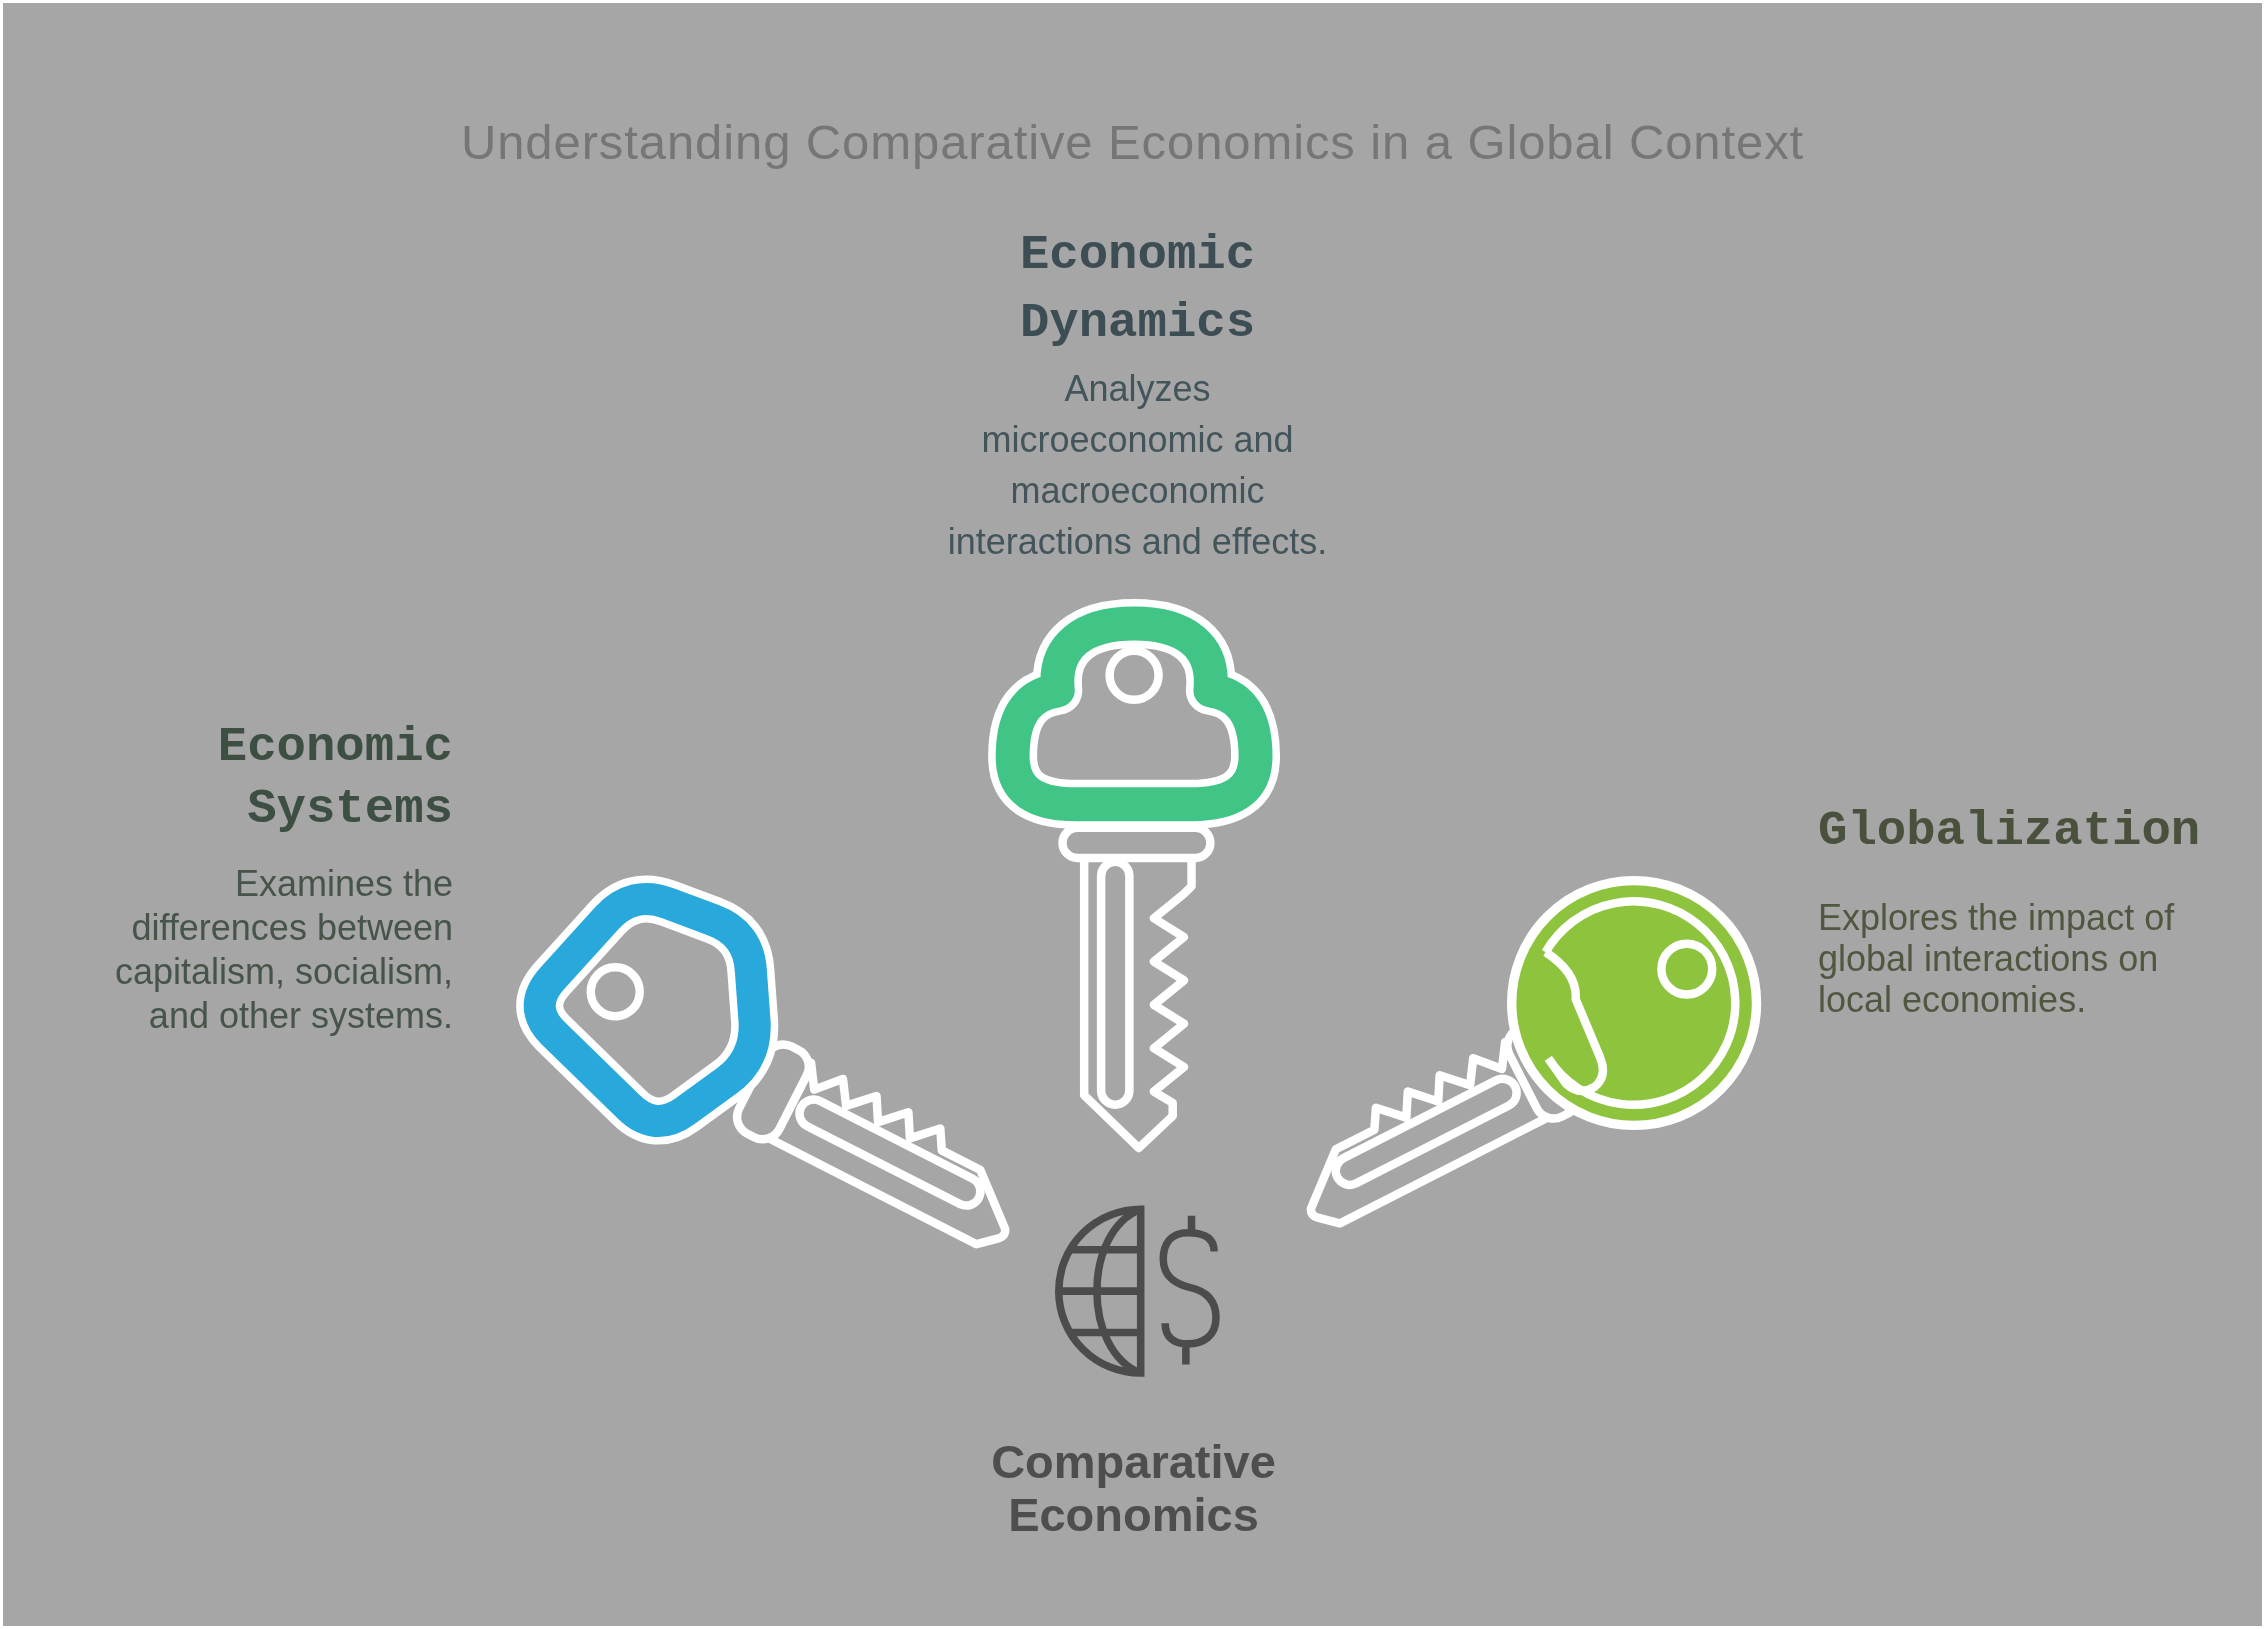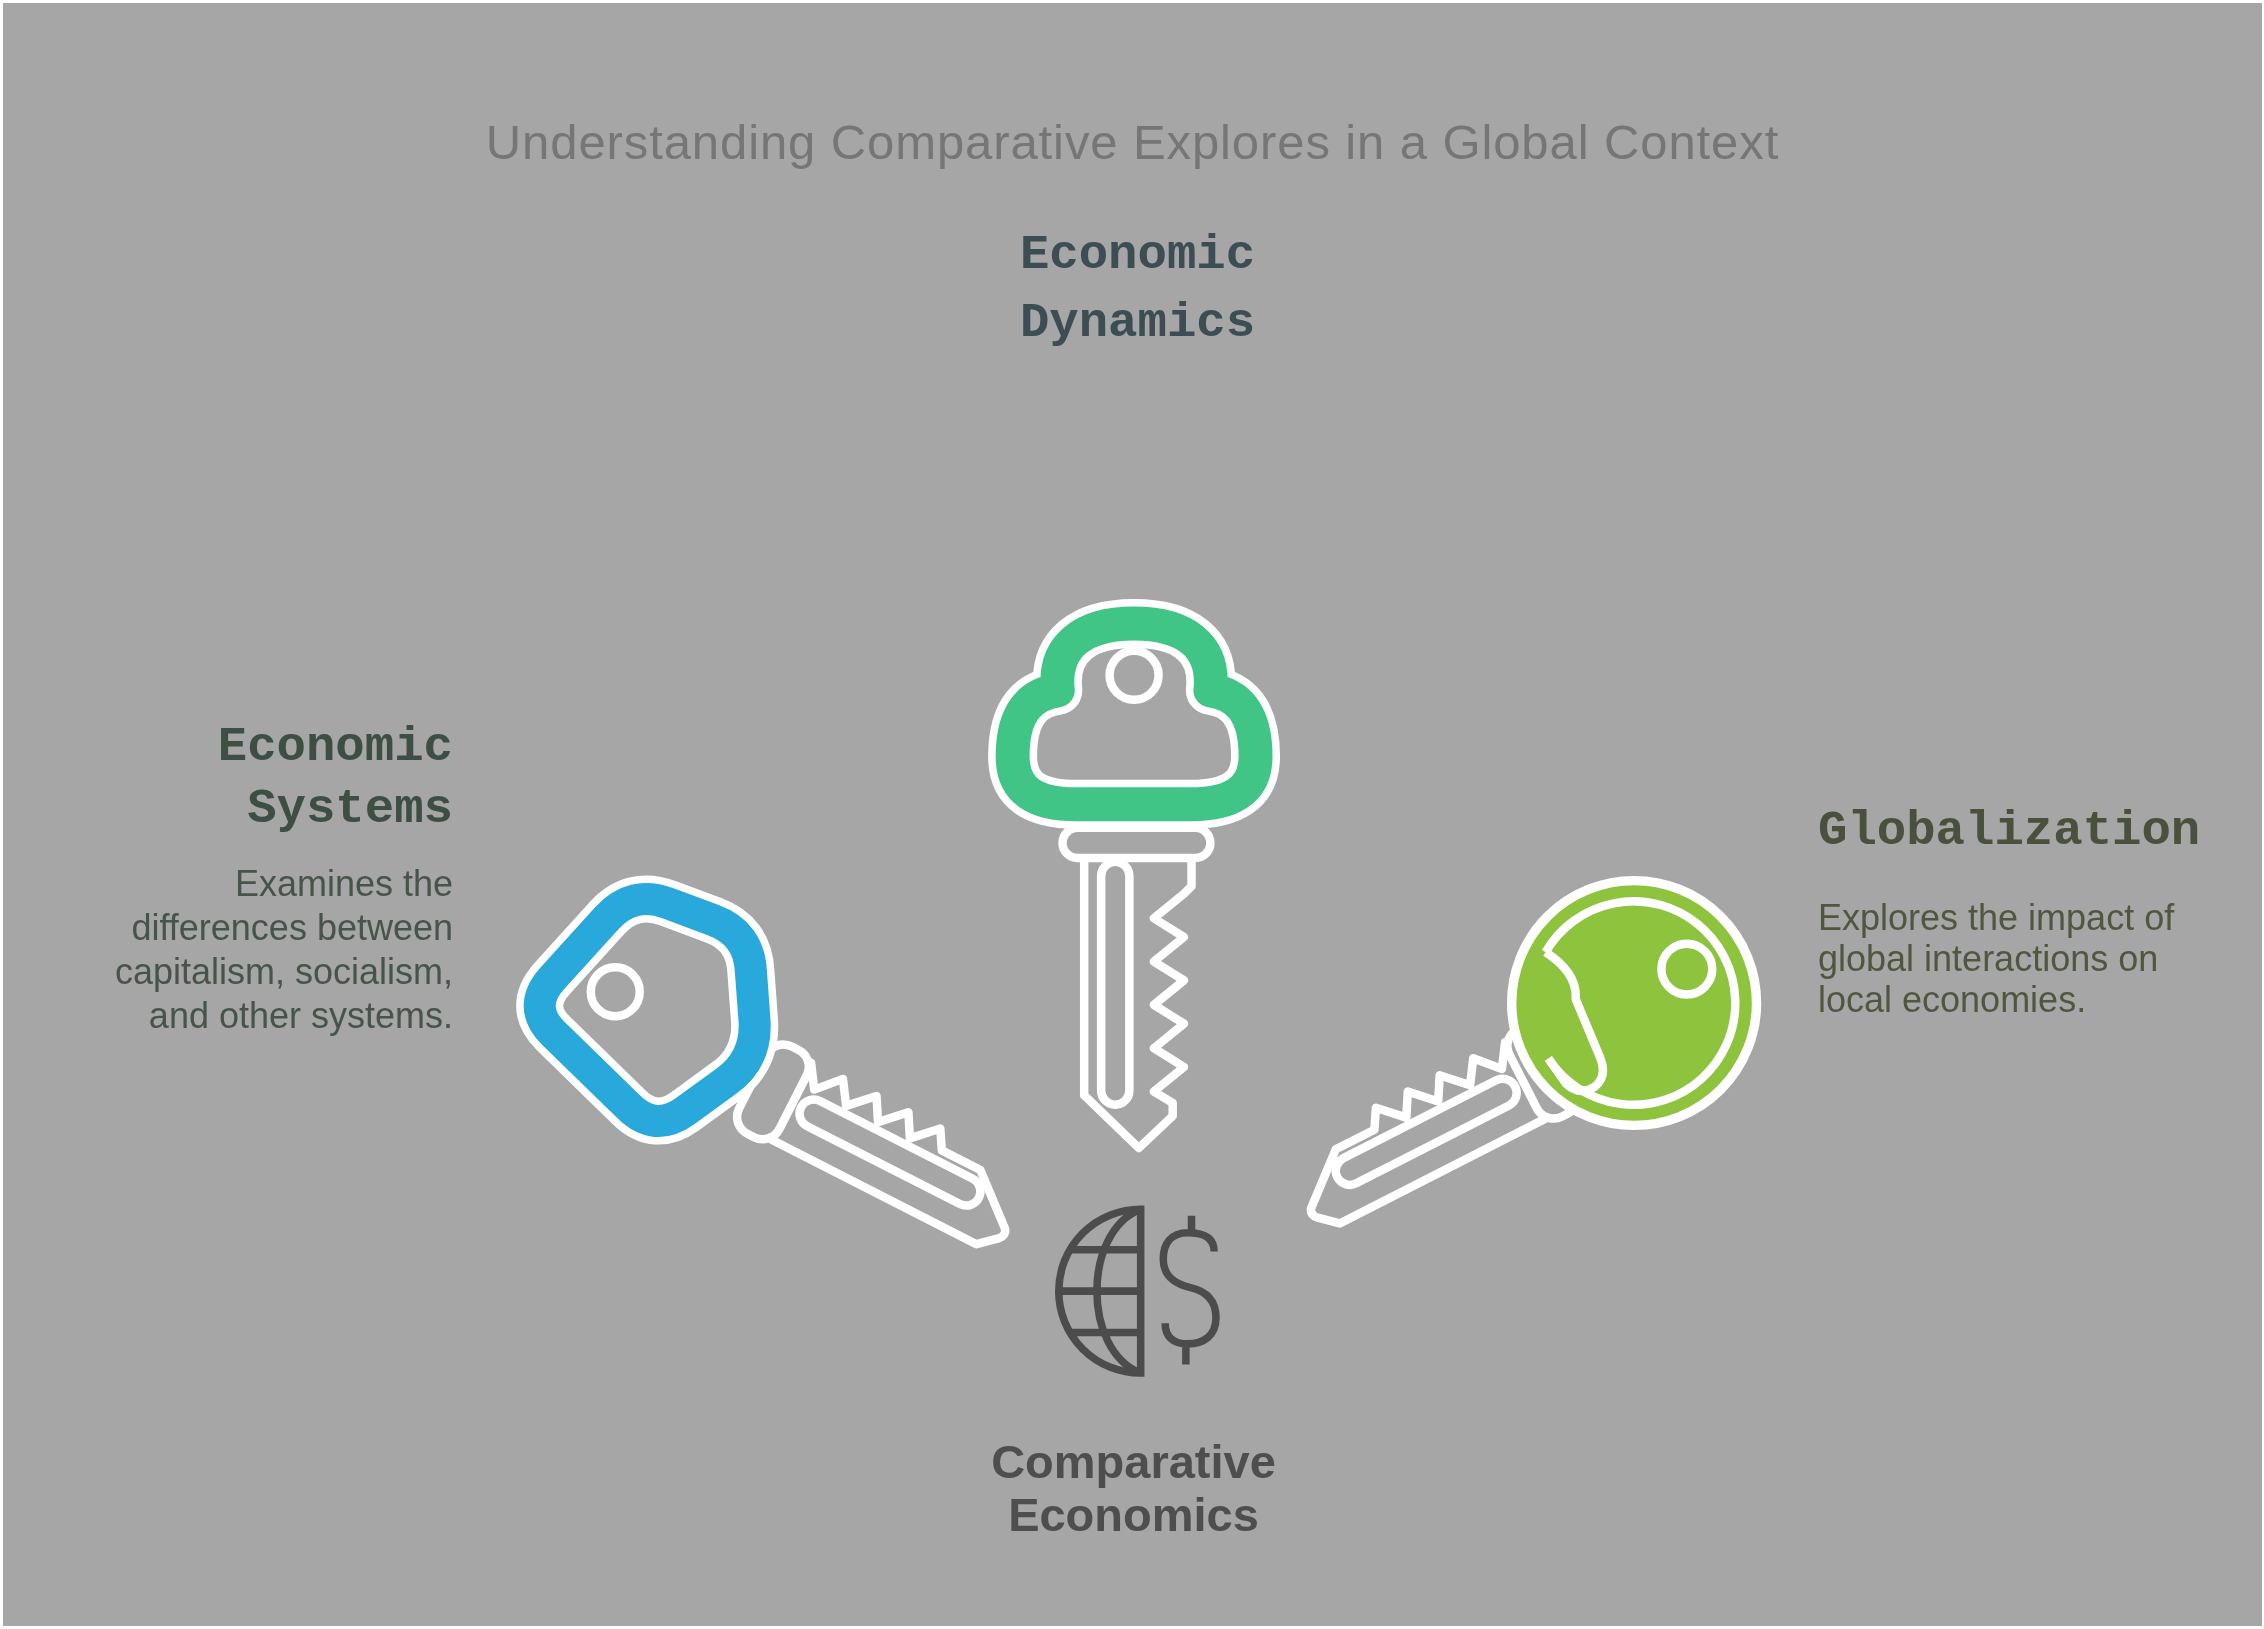--- a/index.html
+++ b/index.html
@@ -67,24 +67,28 @@
     </g>
 
     <g fill="none" stroke-width="8" style="stroke: rgb(76, 76, 76);">
       <path d="M 1208,1281 A 87 87 0 0 0 1208,1455 Z"></path>
       <path d="M 1133,1324 L 1208,1324 M 1121,1368 L 1208,1368 M 1133,1412 L 1208,1412"></path>
       <path d="M 1208,1281 C 1146,1305 1146,1431 1208,1455"></path>
       <path d="M 1286,1326 C 1286,1308 1270,1306 1258,1306 C 1240,1306 1232,1318 1232,1334 C 1232,1352 1244,1360 1260,1364 C 1278,1368 1288,1378 1288,1396 C 1288,1416 1274,1424 1258,1424 C 1242,1424 1234,1416 1234,1402 M 1262,1288 L 1262,1306 M 1256,1424 L 1256,1446"></path>
     </g>
   </svg>
 
-  <div class="txt title" style="color: rgb(118, 118, 118);">Understanding Comparative Explores in a Global Context</div>
+  <div class="txt title" style="color: rgb(118, 118, 118);">Understanding Comparative Economics in a Global Context</div>
 
   <div class="txt heading top-h" style="color: rgb(60, 78, 84);">Economic
 Dynamics</div>
+  <div class="txt top-d" style="color: rgb(67, 85, 91);">Analyzes
+microeconomic and
+macroeconomic
+interactions and effects.</div>
 
   <div class="txt heading left-h" style="color: rgb(61, 79, 67);">Economic
 Systems</div>
   <div class="txt heading right-h" style="color: rgb(73, 81, 60);">Globalization</div>
 
   <div class="txt left-d" style="color: rgb(70, 84, 74);">Examines the
 differences between
 capitalism, socialism,
 and other systems.</div>
   <div class="txt right-d" style="color: rgb(80, 87, 65);">Explores the impact of

